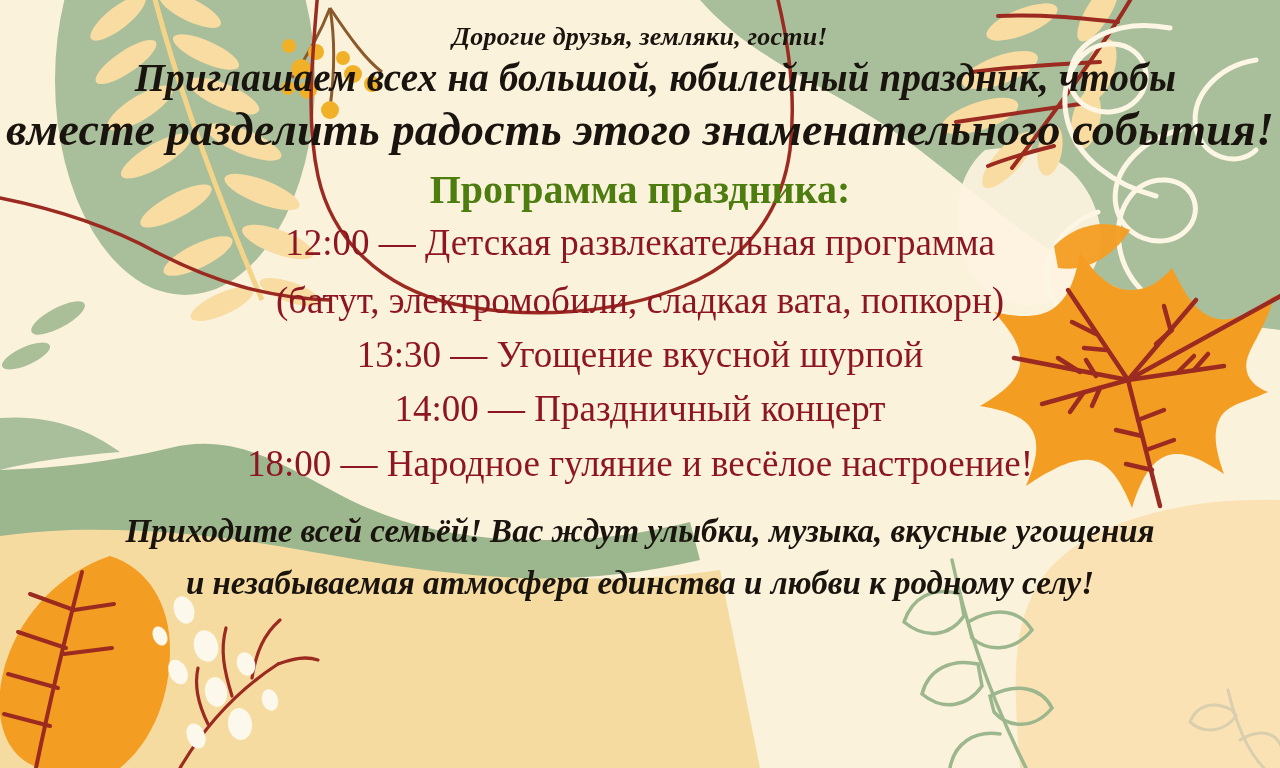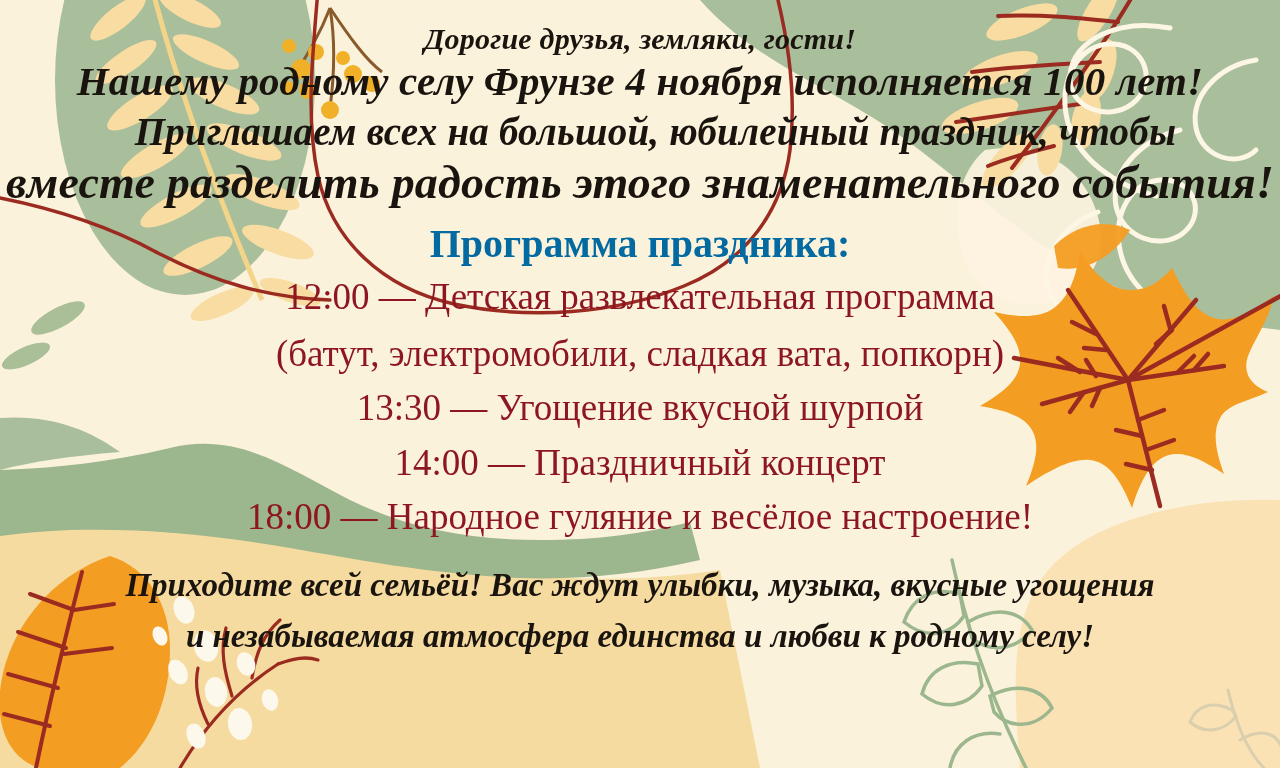--- a/index.html
+++ b/index.html
@@ -39,33 +39,33 @@
     margin-top: 22px;
   }
   .headline-line {
     color: #1a140f;
     font-weight: bold;
     font-style: italic;
     line-height: 1.12;
     white-space: nowrap;
     letter-spacing: 0.2px;
   }
-  .hl-1 { font-size: 30px; }
+  .hl-1 { font-size: 26px; }
   .hl-2 { font-size: 41px; margin-top: 3px; }
   .hl-3 { font-size: 39px; margin-top: 5px; padding-left: 31px; }
   .hl-4 { font-size: 46px; margin-top: 4px; }
 
   
   .program-block {
     width: 1280px;
     text-align: center;
     margin-top: 14px;
   }
   .program-title {
-    color: #0369a1;
+    color: #4d7c0f;
     font-weight: bold;
     font-size: 40px;
     line-height: 1.05;
     white-space: nowrap;
   }
   .program-line {
     color: #8d1622;
     font-weight: normal;
     font-size: 37px;
     line-height: 1.2;
@@ -316,21 +316,20 @@
     <g fill="#9cb68d" opacity="0.85">
       <ellipse cx="58" cy="318" rx="30" ry="10" transform="rotate(-28 58 318)"></ellipse>
       <ellipse cx="26" cy="356" rx="26" ry="9" transform="rotate(-24 26 356)"></ellipse>
     </g>
   </svg>
 
   <div id="content">
 
     <div class="headline-block">
       <div class="headline-line hl-1">Дорогие друзья, земляки, гости!</div>
-      <div class="headline-line hl-2">Нашему родному селу Фрунзе 4 ноября исполняется 100 лет!</div>
       <div class="headline-line hl-3">Приглашаем всех на большой, юбилейный  праздник, чтобы</div>
       <div class="headline-line hl-4">вместе разделить радость этого знаменательного события!</div>
     </div>
 
     <div class="program-block">
       <div class="program-title">Программа праздника:</div>
       <div class="program-line">12:00 — Детская развлекательная программа</div>
       <div class="program-line tight">(батут, электромобили, сладкая вата, попкорн)</div>
       <div class="program-line">13:30 — Угощение вкусной шурпой</div>
       <div class="program-line">14:00 — Праздничный концерт</div>

